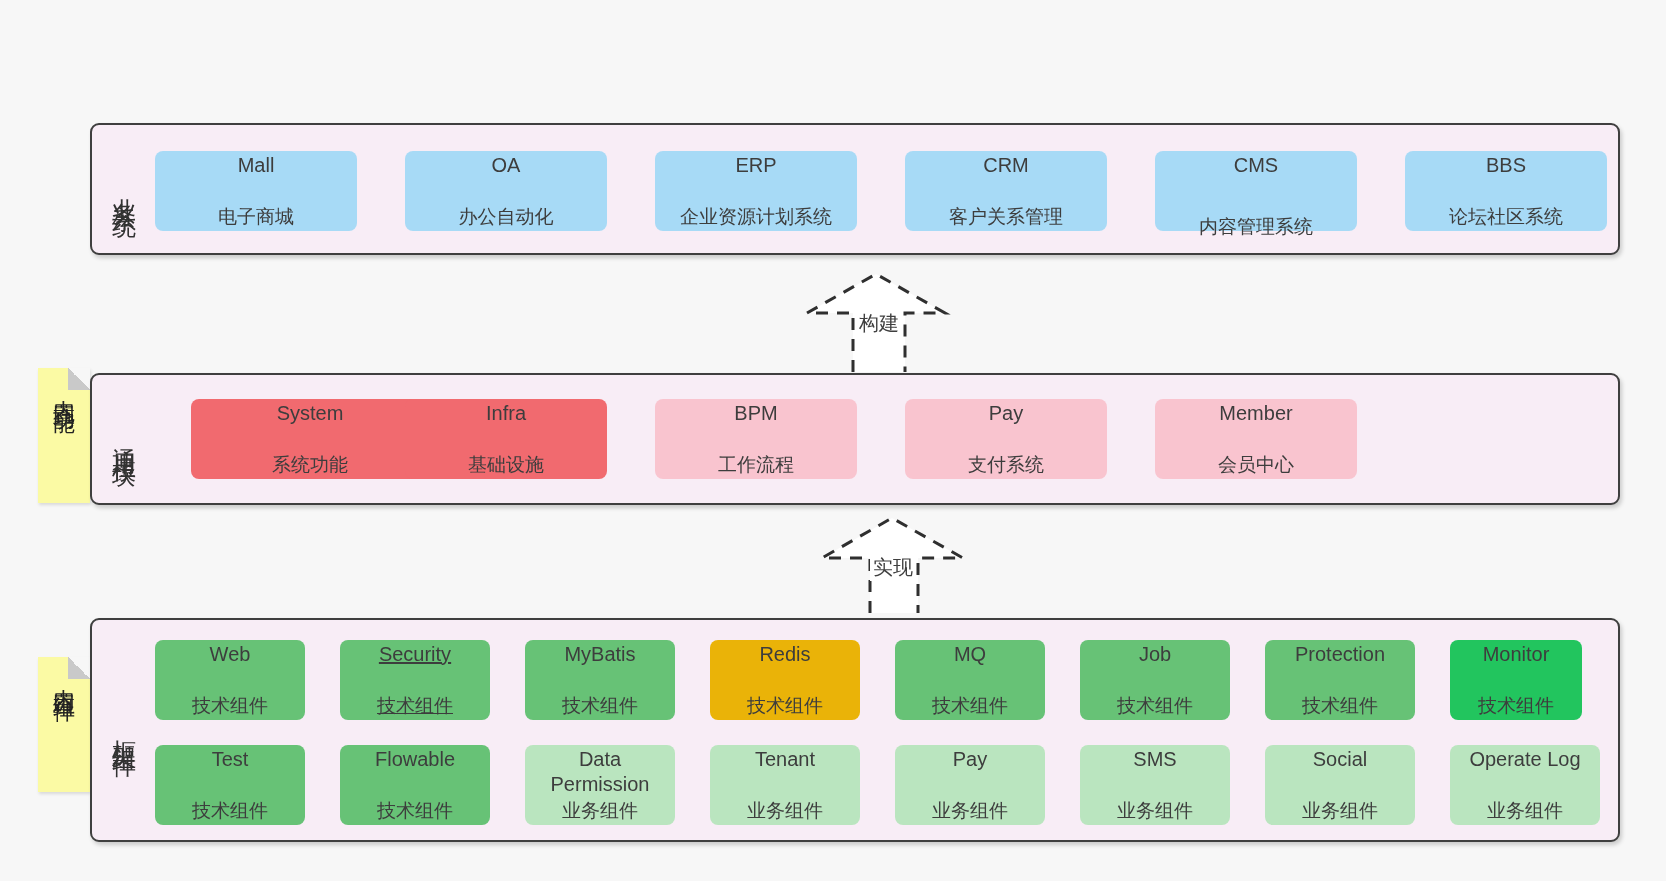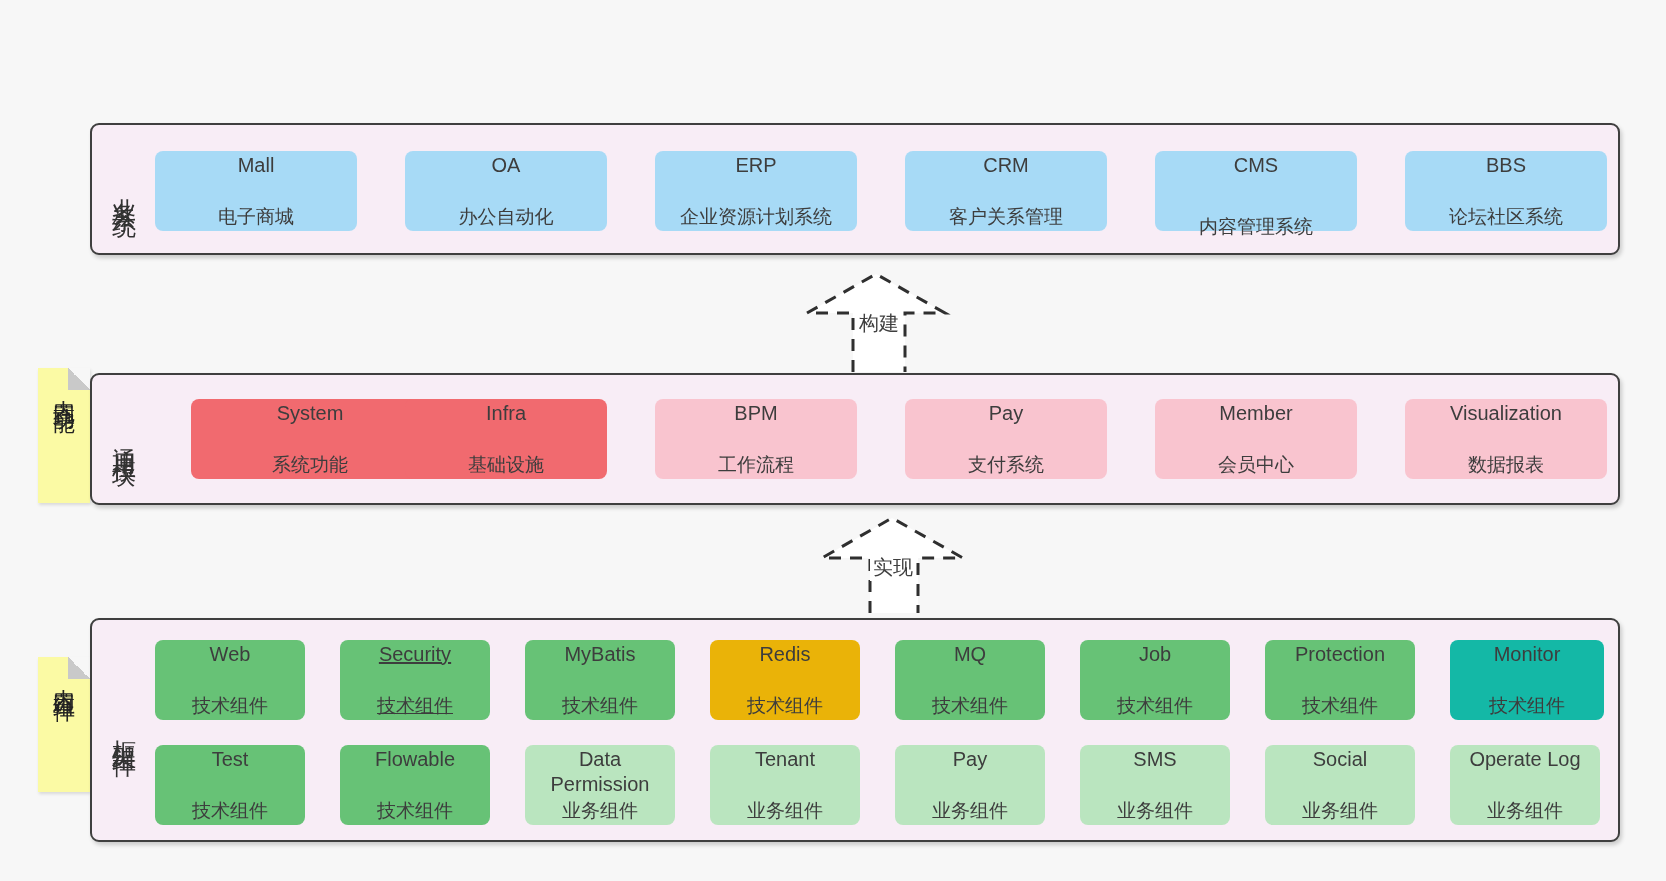--- a/index.html
+++ b/index.html
@@ -106,24 +106,20 @@
       <div class="zh">工作流程</div>
     </div>
       <div class="box" style="left: 813px; top: 24px; width: 202px; background: rgb(249, 196, 207);">
       <div class="en">Pay</div>
       <div class="zh">支付系统</div>
     </div>
       <div class="box" style="left: 1063px; top: 24px; width: 202px; background: rgb(249, 196, 207);">
       <div class="en">Member</div>
       <div class="zh">会员中心</div>
     </div>
-      <div class="box" style="left: 1313px; top: 24px; width: 202px; background: rgb(249, 196, 207);">
-      <div class="en">Visualization</div>
-      <div class="zh">数据报表</div>
-    </div>
     </div>
   <div id="band-2" class="band">
     <div class="band-label">框架组件</div>
   <div class="box" style="left: 63px; top: 20px; width: 150px; background: rgb(103, 194, 118);">
       <div class="en">Web</div>
       <div class="zh">技术组件</div>
     </div>
       <div class="box" style="left: 248px; top: 20px; width: 150px; background: rgb(103, 194, 118); text-decoration: underline;">
       <div class="en">Security</div>
       <div class="zh">技术组件</div>
@@ -141,21 +137,21 @@
       <div class="zh">技术组件</div>
     </div>
       <div class="box" style="left: 988px; top: 20px; width: 150px; background: rgb(103, 194, 118);">
       <div class="en">Job</div>
       <div class="zh">技术组件</div>
     </div>
       <div class="box" style="left: 1173px; top: 20px; width: 150px; background: rgb(103, 194, 118);">
       <div class="en">Protection</div>
       <div class="zh">技术组件</div>
     </div>
-      <div class="box" style="left: 1358px; top: 20px; width: 154px; background: #14b8a6;">
+      <div class="box" style="left: 1358px; top: 20px; width: 132px; background: #22c55e;">
       <div class="en">Monitor</div>
       <div class="zh">技术组件</div>
     </div>
       <div class="box" style="left: 63px; top: 125px; width: 150px; background: rgb(103, 194, 118);">
       <div class="en">Test</div>
       <div class="zh">技术组件</div>
     </div>
       <div class="box" style="left: 248px; top: 125px; width: 150px; background: rgb(103, 194, 118);">
       <div class="en">Flowable</div>
       <div class="zh">技术组件</div>

